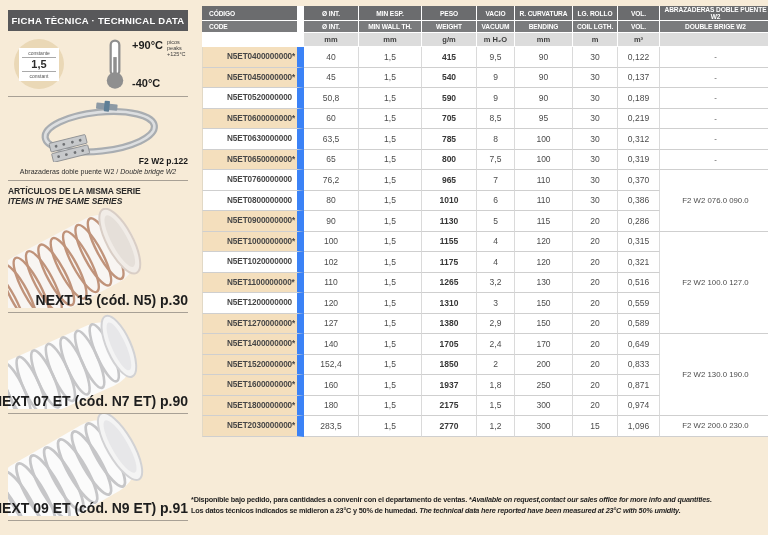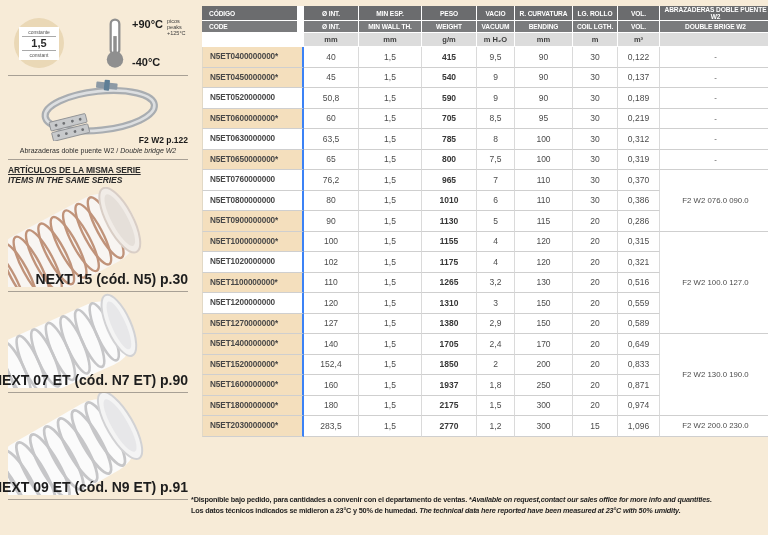--- a/index.html
+++ b/index.html
@@ -21,57 +21,58 @@
   .temps{display:flex;flex-direction:column;justify-content:space-between;height:50px;margin-left:4px;}
   .t-top{display:flex;align-items:flex-start;justify-content:flex-end;}
   .t-big{font-size:11px;font-weight:bold;color:#1d1d1d;white-space:nowrap;}
   .peaks{margin-left:4px;font-size:5.5px;color:#3c3c3c;line-height:6px;text-align:left;}
   .t-min{margin-top:auto;}
   .divider{border-top:1px solid #a8a095;height:0;margin:0;}
   .clamp-fig{height:62px;margin:3px 0 0 0;text-align:center;}
   .ref-right{text-align:right;font-size:8.5px;font-weight:bold;color:#1a1a1a;margin-top:-6px;}
   .clamp-caption{font-size:7px;color:#2e2e2e;text-align:center;margin:2px 0 5px 0;white-space:nowrap;}
   .series-head{margin:5px 0 2px 0;}
-  .series-es{font-size:8.5px;font-weight:bold;color:#2a2a2a;letter-spacing:-.1px;text-decoration:underline;}
+  .series-es{font-size:8.5px;font-weight:bold;color:#2a2a2a;letter-spacing:-.1px;}
   .series-en{font-size:8.5px;font-weight:bold;font-style:italic;color:#2a2a2a;letter-spacing:-.1px;}
   .hose-block{position:relative;}
   .hose-label{position:absolute;right:0;bottom:4px;font-size:14px;font-weight:bold;color:#1d1d1d;white-space:nowrap;}
 
   
   .main{position:absolute;left:202px;top:6px;width:504px;}
   table{border-collapse:separate;border-spacing:0;width:570px;table-layout:fixed;}
   th,td{box-sizing:border-box;padding:0;overflow:hidden;}
   tr.h1 th{background:#6b6c6e;color:#fff;font-size:6.6px;font-weight:bold;height:13px;
     border-right:1px solid #fff;border-bottom:1px solid #fff;text-align:center;letter-spacing:-.1px;}
   tr.h2 th{background:#7a7b7d;color:#fff;font-size:6.6px;font-weight:bold;height:12px;
     border-right:1px solid #fff;border-bottom:1px solid #fff;text-align:center;letter-spacing:-.1px;}
   tr.h1 th.codecol,tr.h2 th.codecol{text-align:left;padding-left:7px;border-right:7px solid #fff;}
   tr.units td{background:#dcdcdc;color:#3e3e3e;font-size:7.5px;font-weight:bold;height:14px;
     border-right:1px solid #fff;border-bottom:1px solid #fff;text-align:center;}
   tr.units td.codecol{background:#fff;border-right:7px solid #fff;}
   tbody td{background:#fff;border-right:1px solid #dadada;border-bottom:1px solid #cfcfcf;
     font-size:8.5px;color:#4c4c4c;text-align:center;height:20.5px;}
-  tbody td.code{text-align:left;padding-left:7px;font-weight:bold;font-size:8.2px;color:#474747;
-    border-right:2px solid #3b82f6;border-left:1px solid #e2d9c6;letter-spacing:-.1px;}
+  tbody td.code{text-align:left;padding-left:24px;font-weight:bold;font-size:8.2px;color:#474747;
+    border-right:7px solid #3b82f6;border-left:1px solid #e2d9c6;letter-spacing:-.1px;}
   tbody td.code.starred{background:#f4dfbd;}
   tbody td.w{font-weight:bold;color:#373737;}
   tbody td.clamp{font-size:7.8px;color:#4c4c4c;}
 
   
   .footnote{position:absolute;left:191px;top:495px;width:575px;font-size:7.3px;line-height:10.5px;
     color:#1f1f1f;letter-spacing:-.2px;white-space:nowrap;}
   .fn-es{font-weight:bold;}
   .fn-en{font-weight:bold;font-style:italic;}
 </style>
 </head>
 <body>
 
 <div class="page">
 
   <aside class="sidebar">
+    <div class="side-title">FICHA TÈCNICA · TECHNICAL DATA</div>
 
     <div class="temp-row">
       <div class="badge">
         <div class="badge-inner">
           <div class="b-top">constante</div>
           <div class="b-val">1,5</div>
           <div class="b-bot">constant</div>
         </div>
       </div>
       <svg class="thermo" width="26" height="54" viewBox="0 0 30 60">

